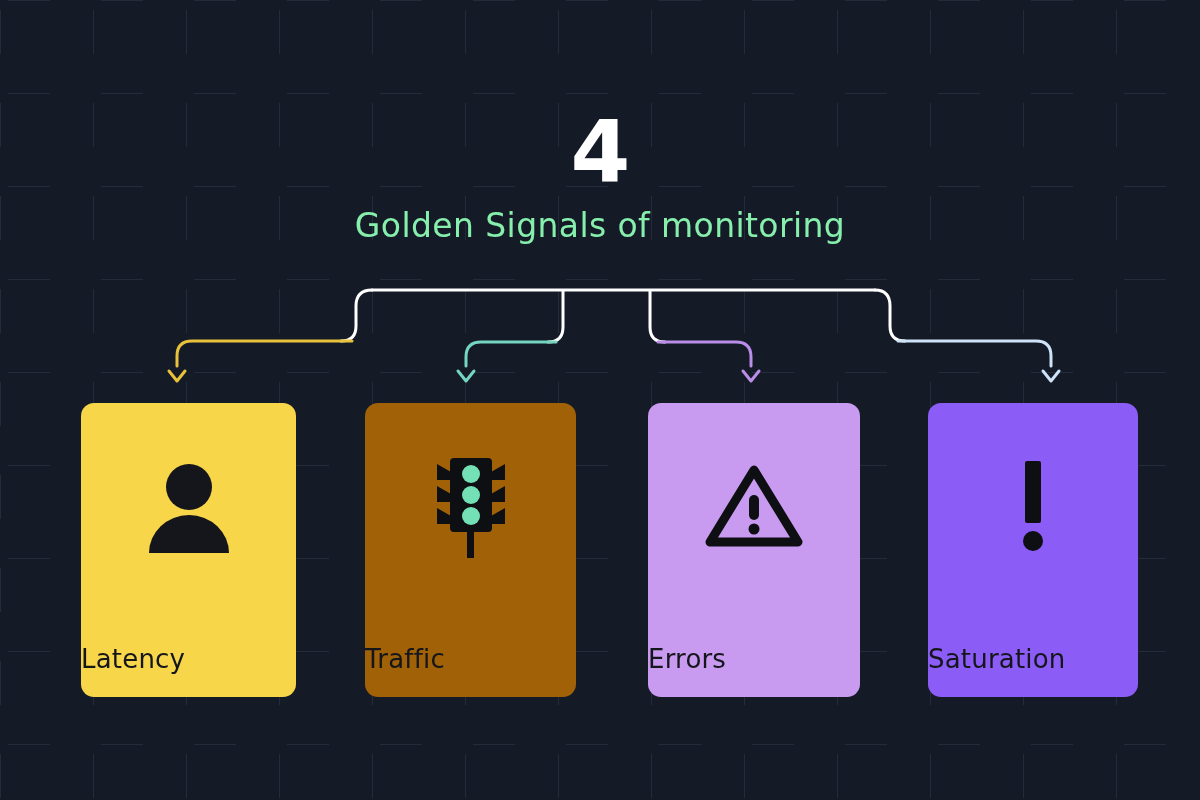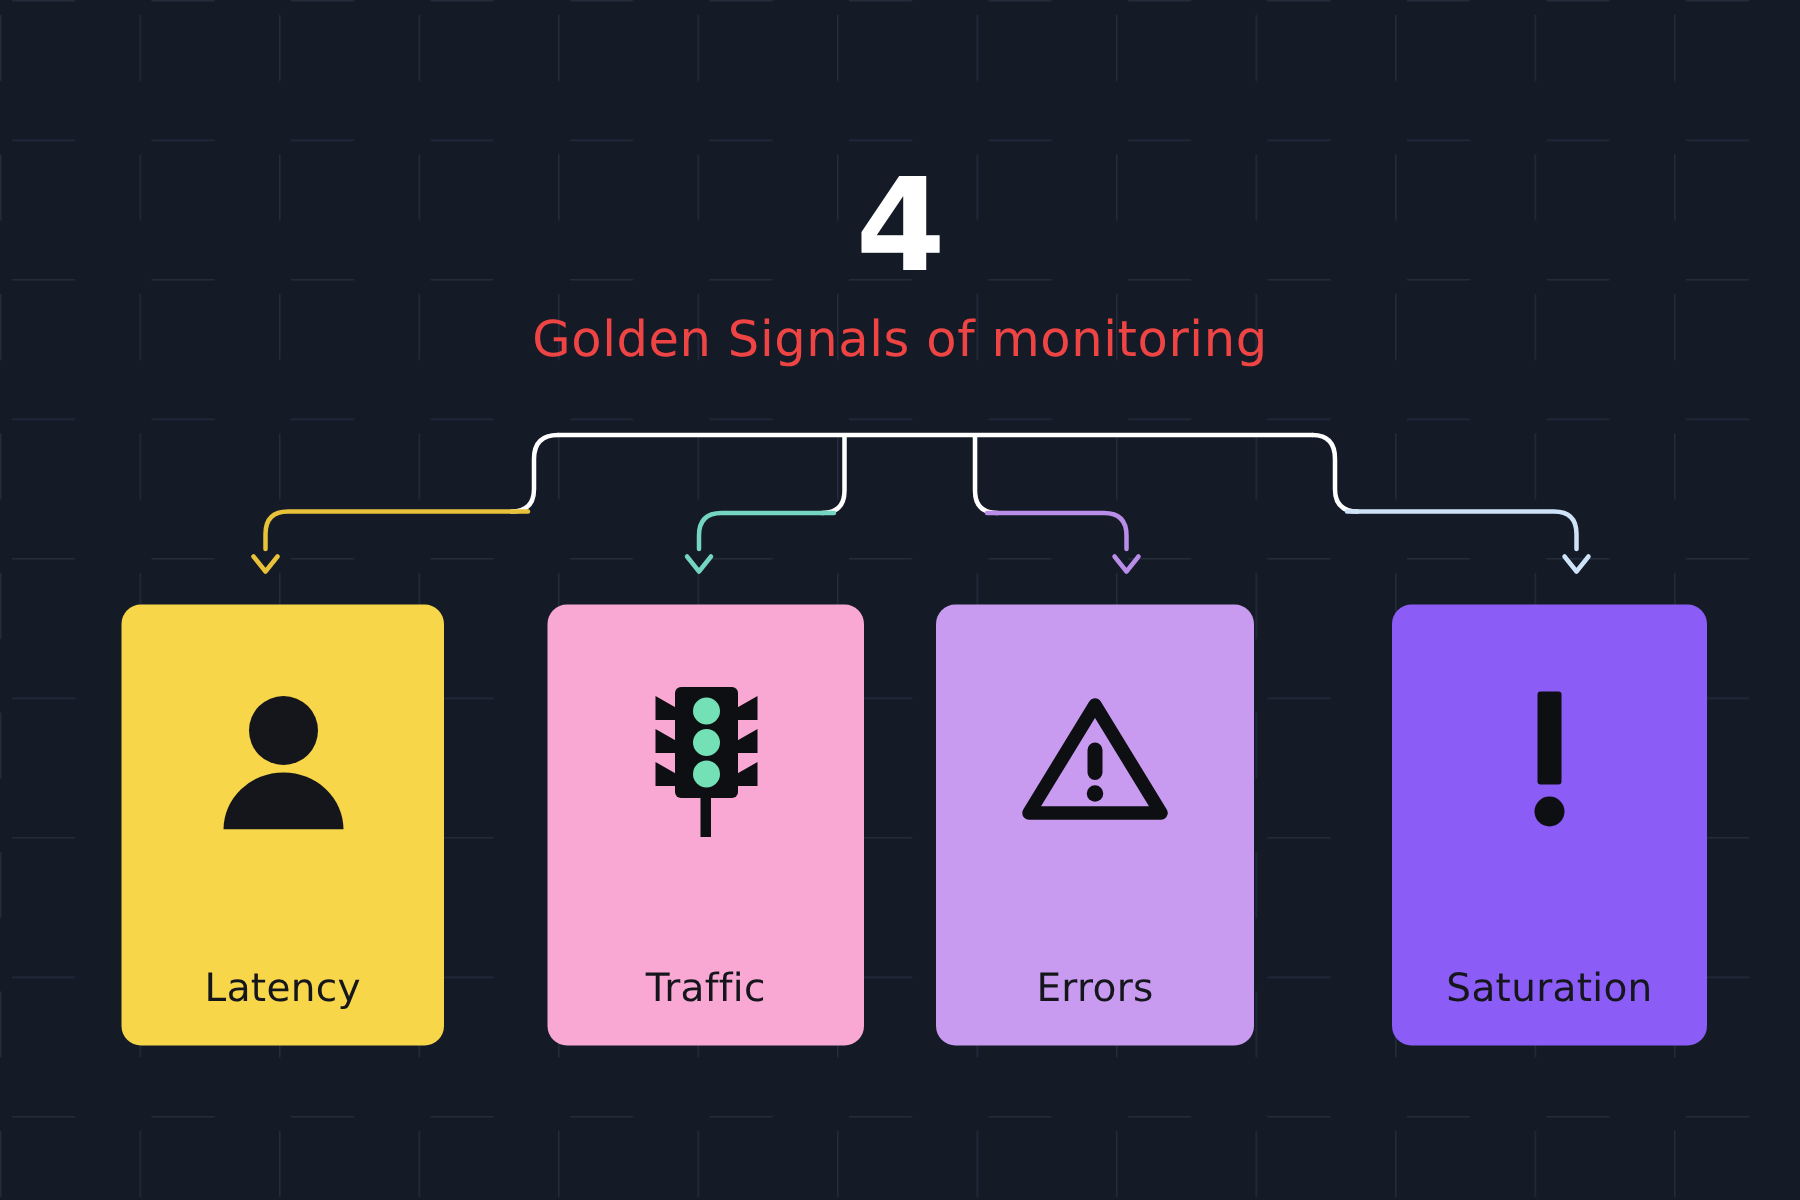--- a/index.html
+++ b/index.html
@@ -53,21 +53,21 @@
     color: #ffffff;
     letter-spacing: -1px;
   }
 
   .subtitle {
     margin-top: 14px;
     font-family: "DejaVu Sans", sans-serif;
     font-size: 33px;
     font-weight: 400;
     line-height: 1.1;
-    color: #ef4444;
+    color: #86efac;
     letter-spacing: 0.4px;
   }
 
   
   #connectors {
     position: absolute;
     top: 0;
     left: 0;
     width: 1200px;
     height: 800px;
@@ -93,32 +93,32 @@
     display: flex;
     align-items: center;
     justify-content: center;
   }
 
   .card-label {
     position: absolute;
     bottom: 23px;
     left: 0;
     width: 100%;
-    text-align: center;
+    text-align: left;
     font-family: "DejaVu Sans", sans-serif;
     font-size: 26px;
     font-weight: 400;
     color: #15161c;
     letter-spacing: 0.2px;
   }
 
   
   #card-latency    { left: 81px;  width: 215px; }
   #card-traffic    { left: 365px; width: 211px; }
-  #card-errors     { left: 624px; width: 212px; }
+  #card-errors     { left: 648px; width: 212px; }
   #card-saturation { left: 928px; width: 210px; }
 </style>
 </head>
 <body>
 
 <svg id="grid-bg" viewBox="0 0 1200 800" xmlns="http://www.w3.org/2000/svg">
   <defs>
     <pattern id="dashgrid" width="93" height="93" patternUnits="userSpaceOnUse">
       <path d="M 0 0 L 93 0" stroke="#242b3b" stroke-width="2" stroke-dasharray="42 51" stroke-dashoffset="-8" fill="none"></path>
       <path d="M 0 0 L 0 93" stroke="#242b3b" stroke-width="2" stroke-dasharray="44 49" stroke-dashoffset="-10" fill="none"></path>
@@ -173,21 +173,21 @@
   <div class="card" id="card-latency" style="background:#f7d64a;">
     <div class="card-icon">
       <svg width="88" height="92" viewBox="0 0 88 92" xmlns="http://www.w3.org/2000/svg">
         <circle cx="44" cy="26" r="23" fill="#15161c"></circle>
         <path d="M 4 92 A 40 38 0 0 1 84 92 Z" fill="#15161c"></path>
       </svg>
     </div>
     <div class="card-label">Latency</div>
   </div>
 
-  <div class="card" id="card-traffic" style="background:#f9a8d4;">
+  <div class="card" id="card-traffic" style="background:#a16207;">
     <div class="card-icon">
       <svg width="92" height="106" viewBox="0 0 92 106" xmlns="http://www.w3.org/2000/svg">
         <g fill="#0d0f12">
 
           <path d="M 12 10 L 26 18 L 26 26 L 12 26 Z"></path>
           <path d="M 12 32 L 26 40 L 26 48 L 12 48 Z"></path>
           <path d="M 12 54 L 26 62 L 26 70 L 12 70 Z"></path>
 
           <path d="M 80 10 L 66 18 L 66 26 L 80 26 Z"></path>
           <path d="M 80 32 L 66 40 L 66 48 L 80 48 Z"></path>

